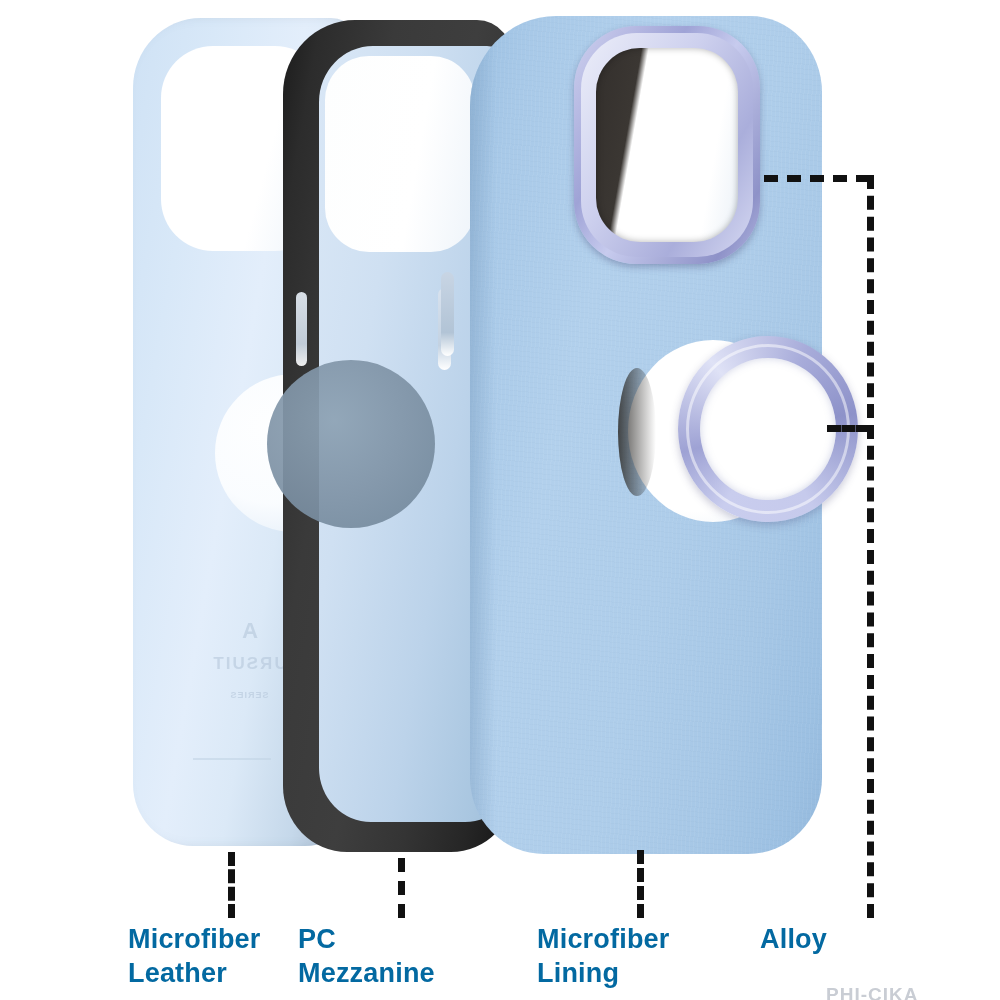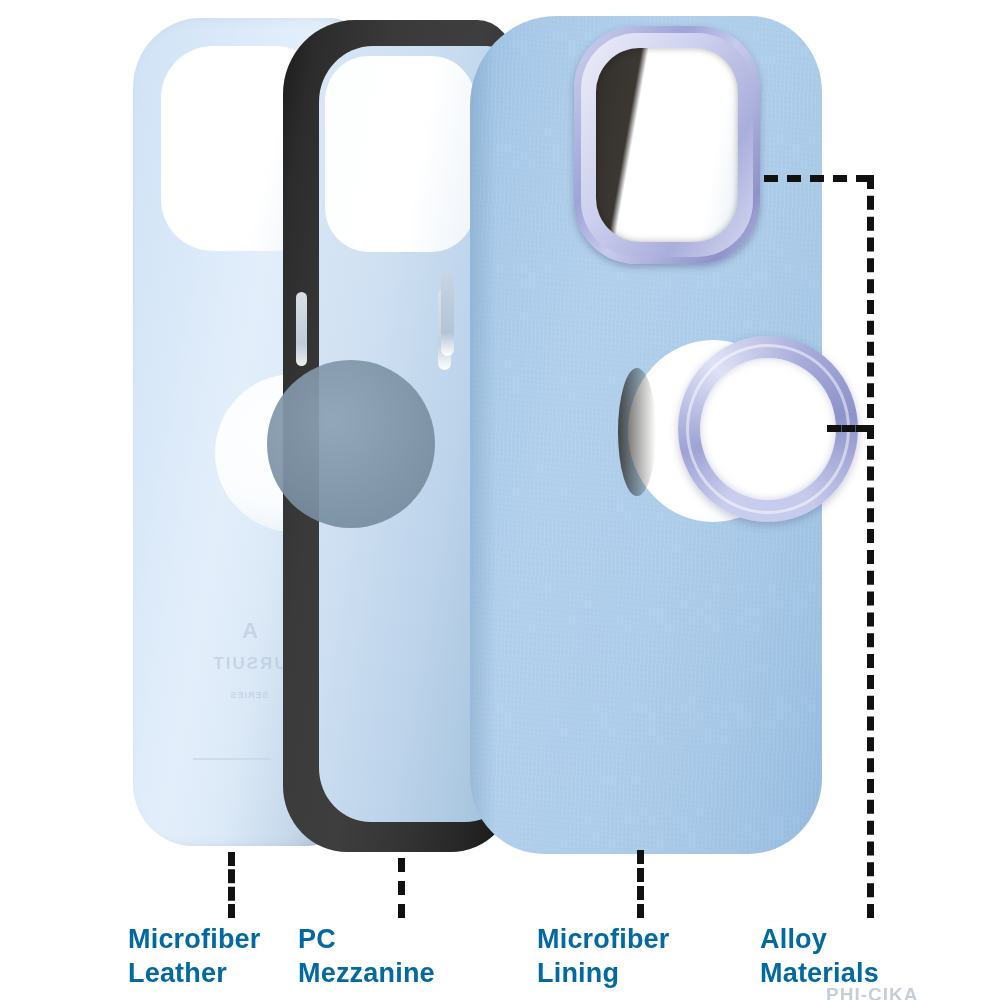--- a/index.html
+++ b/index.html
@@ -394,18 +394,17 @@
     <span class="l2">Mezzanine</span>
   </div>
 
   <div class="label" style="left:537px; top:922px; width:200px;">
     <span>Microfiber</span>
     <span class="l2">Lining</span>
   </div>
 
   <div class="label" style="left:760px; top:922px; width:200px;">
     <span>Alloy</span>
-    <span class="l2">Materials</span>
   </div>
 
   <div class="watermark-bottom">PHI-CIKA</div>
 
 </div>
 
 </body></html>

